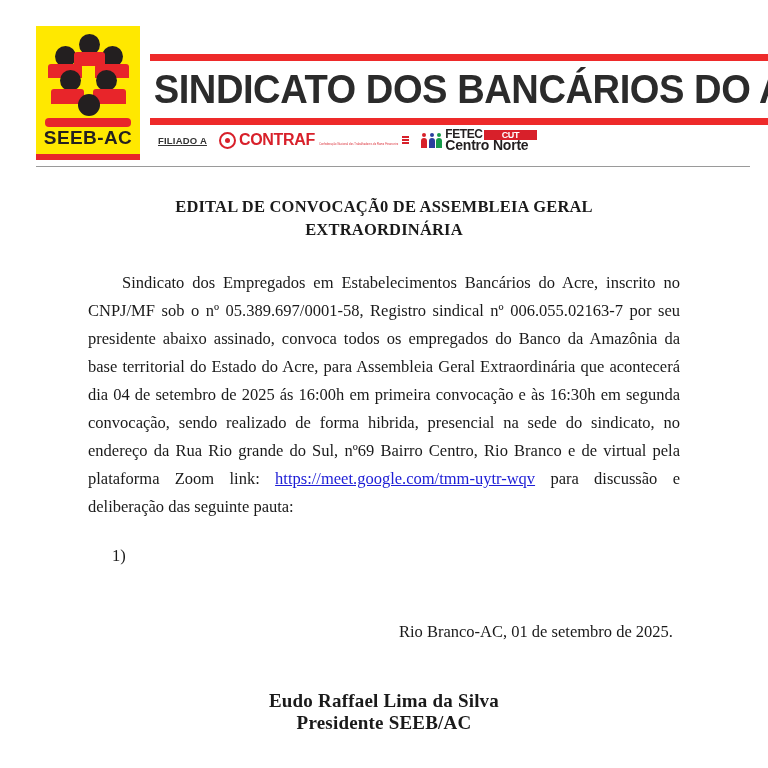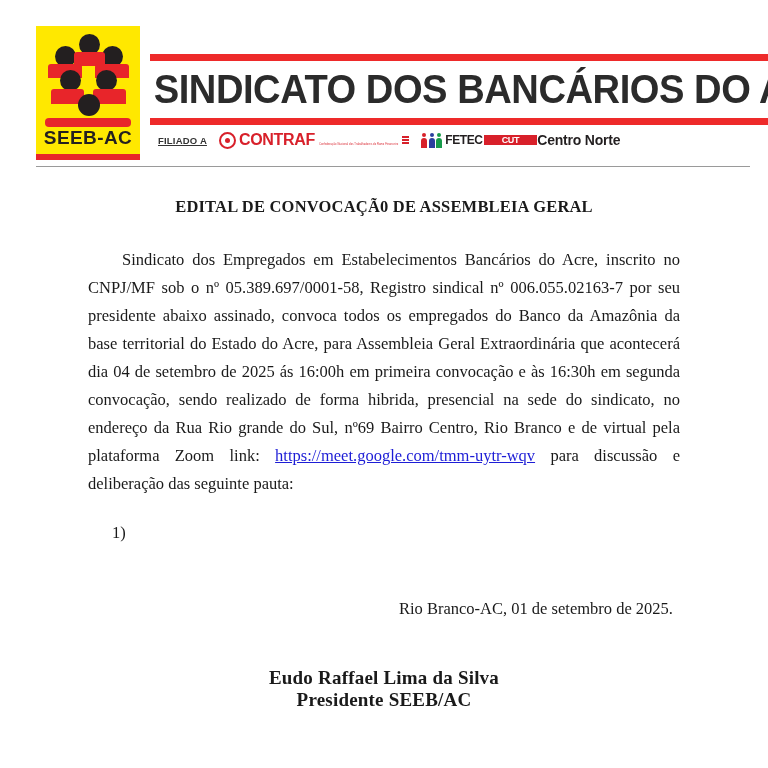--- a/index.html
+++ b/index.html
@@ -209,20 +209,21 @@
     left: 1px; top: 0;
     width: 4px; height: 4px;
     border-radius: 50%;
   }
   .p-red span, .p-red i { background: #d8202a; }
   .p-blue span, .p-blue i { background: #2b3f9e; }
   .p-green span, .p-green i { background: #179b4a; }
 
   .fetec-words {
     display: flex;
+    flex-direction: column;
     line-height: 11px;
   }
   .fetec-top {
     display: flex;
     align-items: center;
     gap: 1px;
   }
   .fetec-name {
     font-family: "Liberation Sans", sans-serif;
     font-size: 12px;
@@ -389,20 +390,21 @@
       </div>
     </div>
   </div>
 
   <div class="rule-gray"></div>
 
   <div class="doc">
 
     <div class="doc-title">
       <div>EDITAL DE CONVOCAÇÃ0 DE ASSEMBLEIA GERAL</div>
+      <div>EXTRAORDINÁRIA</div>
     </div>
 
     <p class="para"><span>Sindicato dos Empregados em Estabelecimentos Bancários do Acre, inscrito no CNPJ/MF sob o nº 05.389.697/0001-58, Registro sindical nº 006.055.02163-7 por seu presidente abaixo assinado, convoca todos os empregados do Banco da Amazônia da base territorial do Estado do Acre, para Assembleia Geral Extraordinária que acontecerá dia 04 de setembro de 2025 ás 16:00h em primeira convocação e às 16:30h em segunda convocação, sendo realizado de forma hibrida, presencial na sede do sindicato, no endereço da Rua Rio grande do Sul, nº69 Bairro Centro, Rio Branco e de virtual pela plataforma Zoom link: </span><a class="link" href="#">https://meet.google.com/tmm-uytr-wqv</a><span> para discussão e deliberação das seguinte pauta:</span></p>
 
     <div class="agenda">
       <span>1)</span>
     </div>
 
     <div class="date-line">Rio Branco-AC, 01 de setembro de 2025.</div>
 

